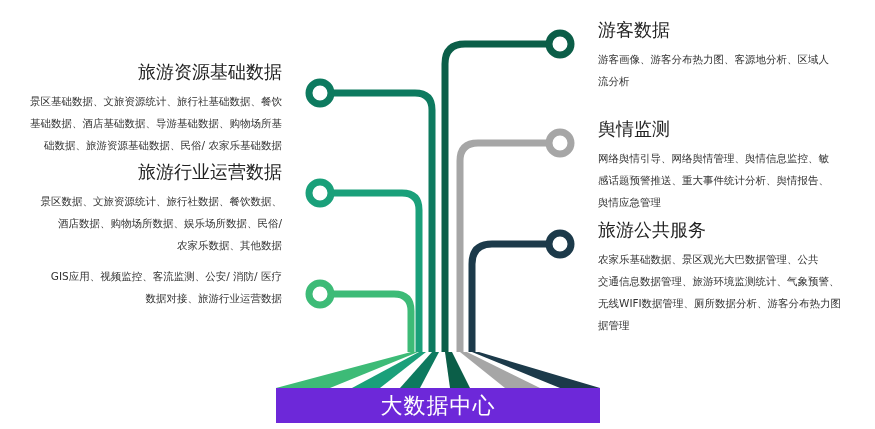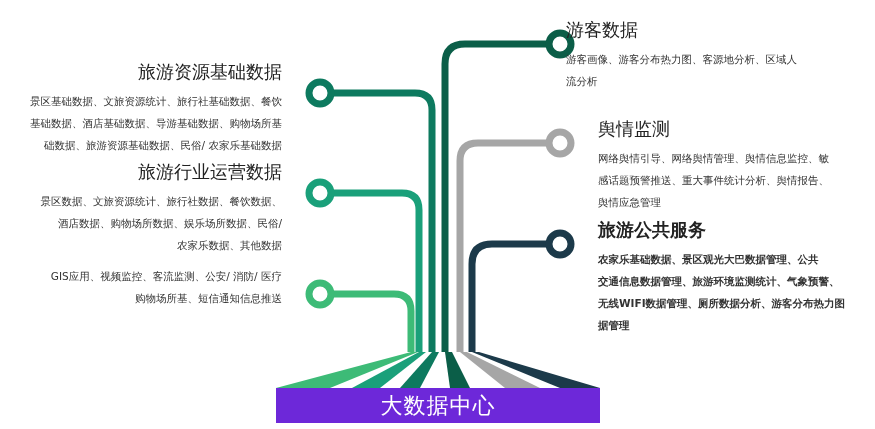--- a/index.html
+++ b/index.html
@@ -70,37 +70,37 @@
 
 <div class="block left" style="left:10px; top:160px; width:272px;">
   <div class="title">旅游行业运营数据</div>
   <div class="desc">景区数据、文旅资源统计、旅行社数据、餐饮数据、</div>
   <div class="desc">酒店数据、购物场所数据、娱乐场所数据、民俗/</div>
   <div class="desc">农家乐数据、其他数据</div>
 </div>
 
 <div class="block left" style="left:10px; top:265px; width:272px;">
   <div class="desc">GIS应用、视频监控、客流监测、公安/ 消防/ 医疗</div>
-  <div class="desc">购物场所基、短信通知信息推送</div>
+  <div class="desc">数据对接、旅游行业运营数据</div>
 </div>
 
-<div class="block right" style="left:566px; top:18px; width:270px;">
+<div class="block right" style="left:598px; top:18px; width:270px;">
   <div class="title">游客数据</div>
   <div class="desc">游客画像、游客分布热力图、客源地分析、区域人</div>
   <div class="desc">流分析</div>
 </div>
 
 <div class="block right" style="left:598px; top:117px; width:270px;">
   <div class="title">舆情监测</div>
   <div class="desc">网络舆情引导、网络舆情管理、舆情信息监控、敏</div>
   <div class="desc">感话题预警推送、重大事件统计分析、舆情报告、</div>
   <div class="desc">舆情应急管理</div>
 </div>
 
-<div class="block right" style="left:598px; top:218px; width:270px;font-weight:bold;">
+<div class="block right" style="left:598px; top:218px; width:270px;">
   <div class="title">旅游公共服务</div>
   <div class="desc">农家乐基础数据、景区观光大巴数据管理、公共</div>
   <div class="desc">交通信息数据管理、旅游环境监测统计、气象预警、</div>
   <div class="desc">无线WIFI数据管理、厕所数据分析、游客分布热力图</div>
   <div class="desc">据管理</div>
 </div>
 
 <div class="hub">大数据中心</div>
 
 </body></html>

